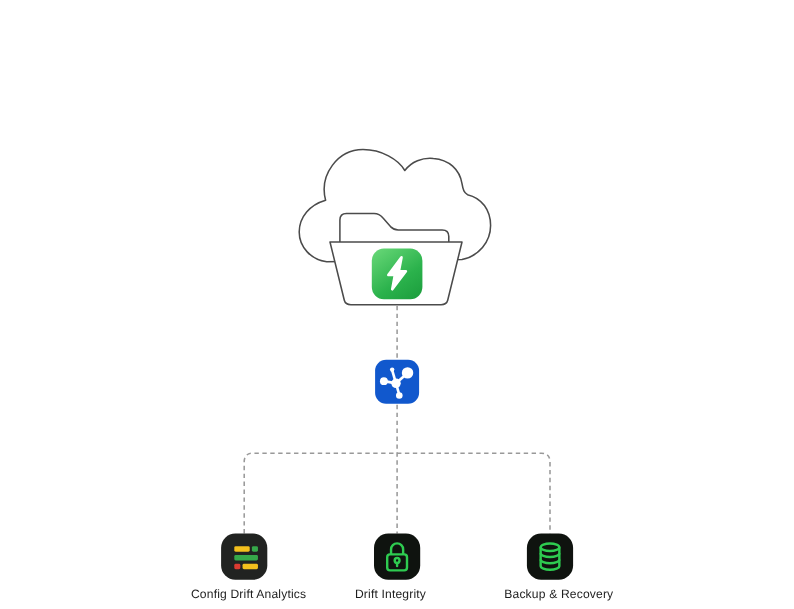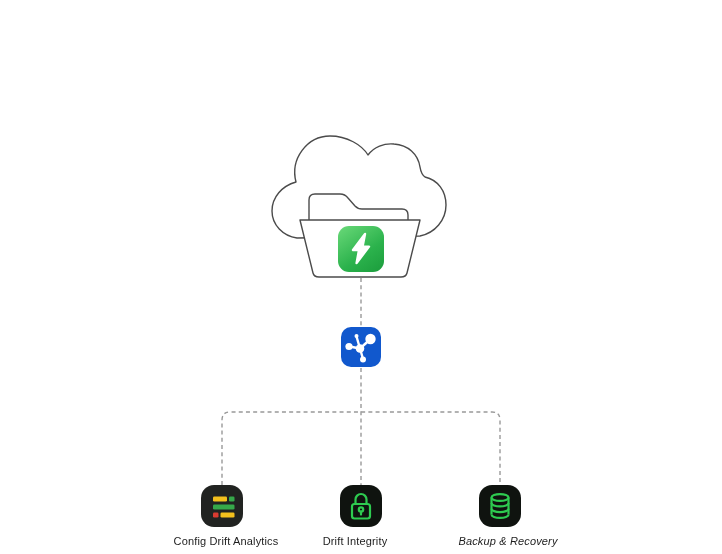--- a/index.html
+++ b/index.html
@@ -22,21 +22,21 @@
   .tile-analytics{left:201px;background:#212321;}
   .tile-lock{left:340px;background:#0f130f;}
   .tile-db{left:479px;background:#0f130f;}
   .node-label{
     position:absolute;top:487px;transform:translateX(-50%);
     font-size:11px;line-height:12px;color:#1d1d1d;letter-spacing:0.15px;
     white-space:nowrap;text-align:center;
   }
   .lbl-1{left:226px;}
   .lbl-2{left:355px;}
-  .lbl-3{left:508px;font-style:italic;}
+  .lbl-3{left:508px;}
 </style>
 </head>
 <body>
 
 <div id="canvas">
 
   <svg id="wires" width="722" height="554" viewBox="0 0 722 554">
 
     <path d="M 297,190
          C 283,188 272,177 272,163

